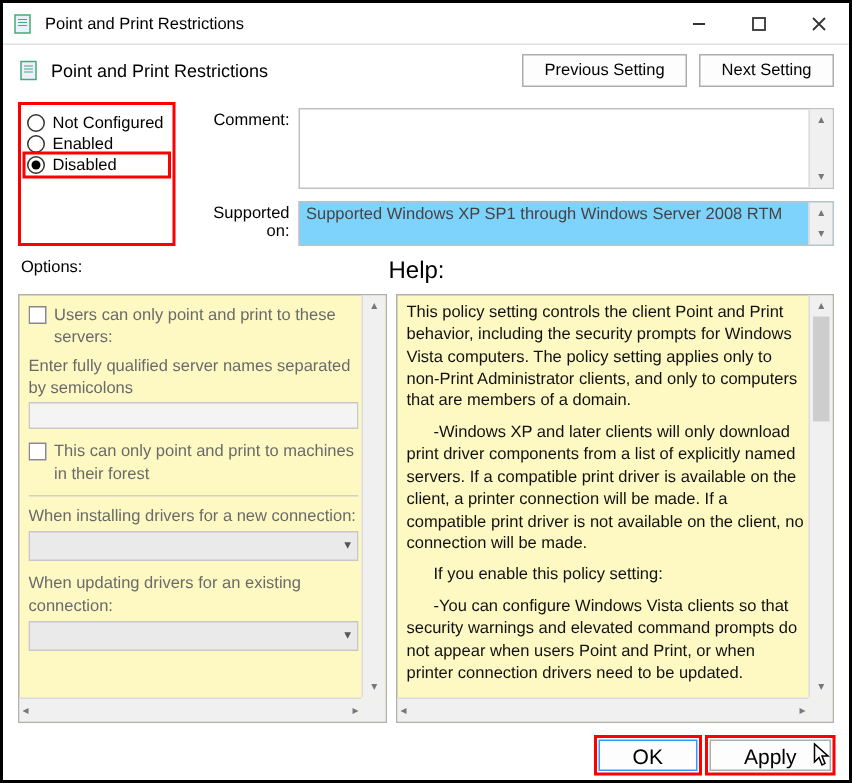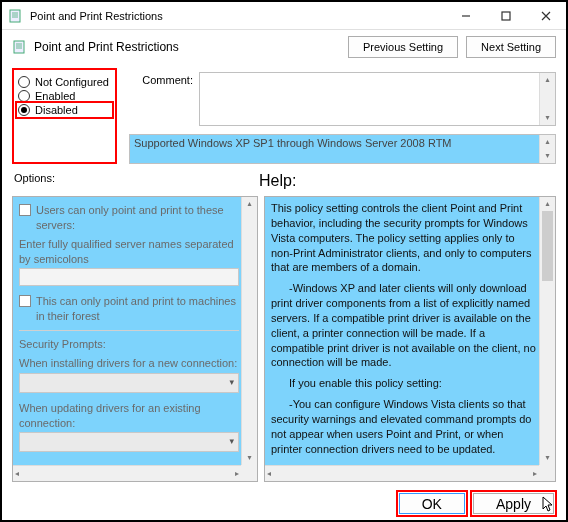--- a/index.html
+++ b/index.html
@@ -29,21 +29,21 @@
   .comment-box { flex: 1; height: 54px; border: 1px solid #c0c0c0; background: #fff; position: relative; }
   .supported-box { flex: 1; height: 30px; border: 1px solid #c0c0c0; background: #7dd3fc; padding: 2px 18px 2px 4px; font-size: 11px; position: relative; color:#444;}
   .vscroll { position: absolute; right: 0; top: 0; bottom: 0; width: 16px; background: #f0f0f0; border-left: 1px solid #dcdcdc; display:flex;flex-direction:column;justify-content:space-between;align-items:center;}
   .vscroll .arr { font-size:8px;color:#777;line-height:14px;}
 
   .main-labels { display: flex; padding: 2px 12px 2px 12px; }
   .opt-lbl { width: 245px; font-size: 11px; }
   .help-lbl { font-size: 16px; }
 
   .panels { display: flex; gap: 6px; padding: 4px 10px 0 10px; height: 290px; }
-  .panel { border: 1px solid #b0b0b0; background: #7dd3fc; position: relative; }
+  .panel { border: 1px solid #b0b0b0; background: #fef9c3; position: relative; }
   .panel.left { width: 246px; }
   .panel.right { flex: 1; }
   .panel-inner { position: absolute; left: 6px; right: 18px; top: 4px; bottom: 18px; overflow: hidden; font-size: 11px; line-height: 1.35; }
   .panel .vscroll { position: absolute; right: 0; top: 0; bottom: 16px; width: 16px; }
   .panel .hscroll { position: absolute; left: 0; right: 16px; bottom: 0; height: 16px; background: #f0f0f0; border-top: 1px solid #dcdcdc; display:flex;justify-content:space-between;align-items:center;padding:0 2px;}
   .hscroll .arr { font-size:8px;color:#777; }
   .panel .corner { position:absolute; right:0; bottom:0; width:16px; height:16px; background:#f0f0f0;}
 
   .thumb { position:absolute; left:2px; right:2px; top:14px; height:70px; background:#cdcdcd;}
 
@@ -127,20 +127,21 @@
       <div class="field-label">Comment:</div>
       <div class="comment-box">
         <span></span>
         <div class="vscroll">
             <span class="arr">▴</span>
             <span class="arr">▾</span>
           </div>
       </div>
     </div>
     <div class="field-row" style="margin-top:8px;">
+      <div class="field-label">Supported on:</div>
       <div class="supported-box">
         <span>Supported Windows XP SP1 through Windows Server 2008 RTM</span>
         <div class="vscroll">
             <span class="arr">▴</span>
             <span class="arr">▾</span>
           </div>
       </div>
     </div>
   </div>
 </div>
@@ -157,21 +158,20 @@
         <span class="cb"></span>
         <span>Users can only point and print to these servers:</span>
       </div>
       <div class="gray" style="margin:4px 0 2px 0;">Enter fully qualified server names separated by semicolons</div>
       <div class="textfield"></div>
       <div class="cb-row gray">
         <span class="cb"></span>
         <span>This can only point and print to machines in their forest</span>
       </div>
       <div class="hr"></div>
-      <div class="gray">Security Prompts:</div>
       <div class="gray" style="margin-top:4px;">When installing drivers for a new connection:</div>
       <div class="combo"></div>
       <div class="gray">When updating drivers for an existing connection:</div>
       <div class="combo"></div>
     </div>
     <div class="vscroll">
         <span class="arr">▴</span>
         <span class="arr">▾</span>
       </div>
     <div class="hscroll">

